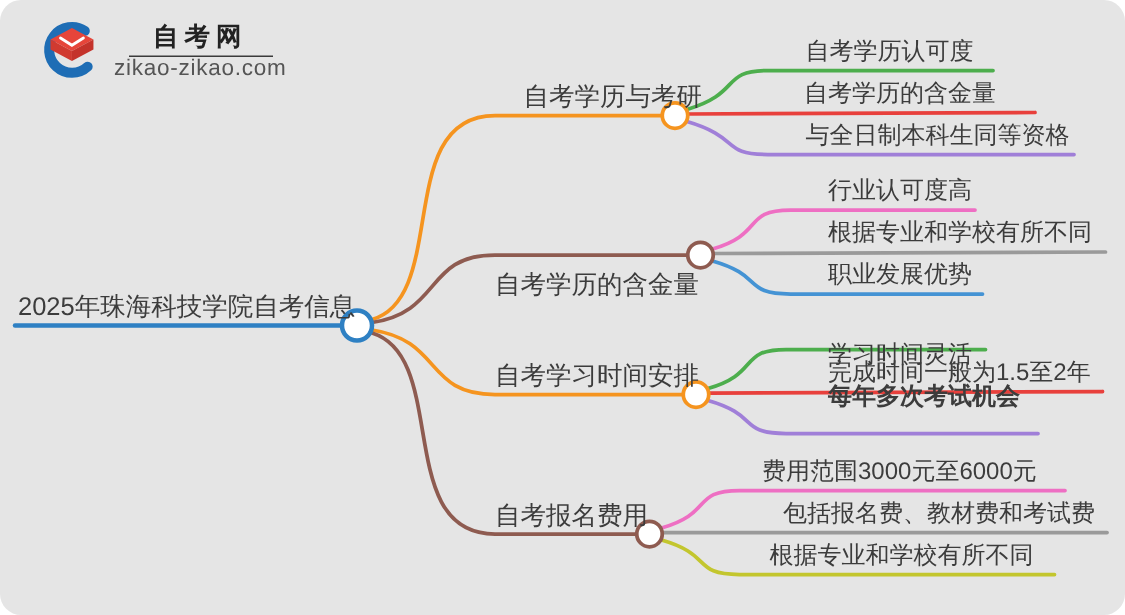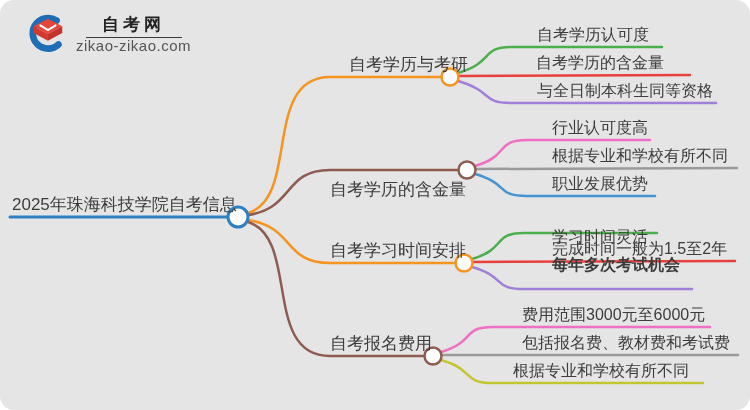--- a/index.html
+++ b/index.html
@@ -89,17 +89,17 @@
   <div class="node-label" style="left:537px;top:81px;">与全日制本科生同等资格</div>
 
   <div class="node-label" style="left:552px;top:118px;">行业认可度高</div>
   <div class="node-label" style="left:552px;top:146px;">根据专业和学校有所不同</div>
   <div class="node-label" style="left:552px;top:174px;">职业发展优势</div>
 
   <div class="node-label" style="left:552px;top:227px;">学习时间灵活</div>
   <div class="node-label" style="left:552px;top:239px;">完成时间一般为1.5至2年</div>
   <div class="node-label" style="left:552px;top:255px;font-weight:bold;">每年多次考试机会</div>
 
-  <div class="node-label" style="left:522px;top:305px;">费用范围3000元至6000元</div>
+  <div class="node-label" style="left:508px;top:305px;">费用范围3000元至6000元</div>
   <div class="node-label" style="left:522px;top:333px;">包括报名费、教材费和考试费</div>
   <div class="node-label" style="left:513px;top:361px;">根据专业和学校有所不同</div>
 
 </div>
 
 </body></html>

